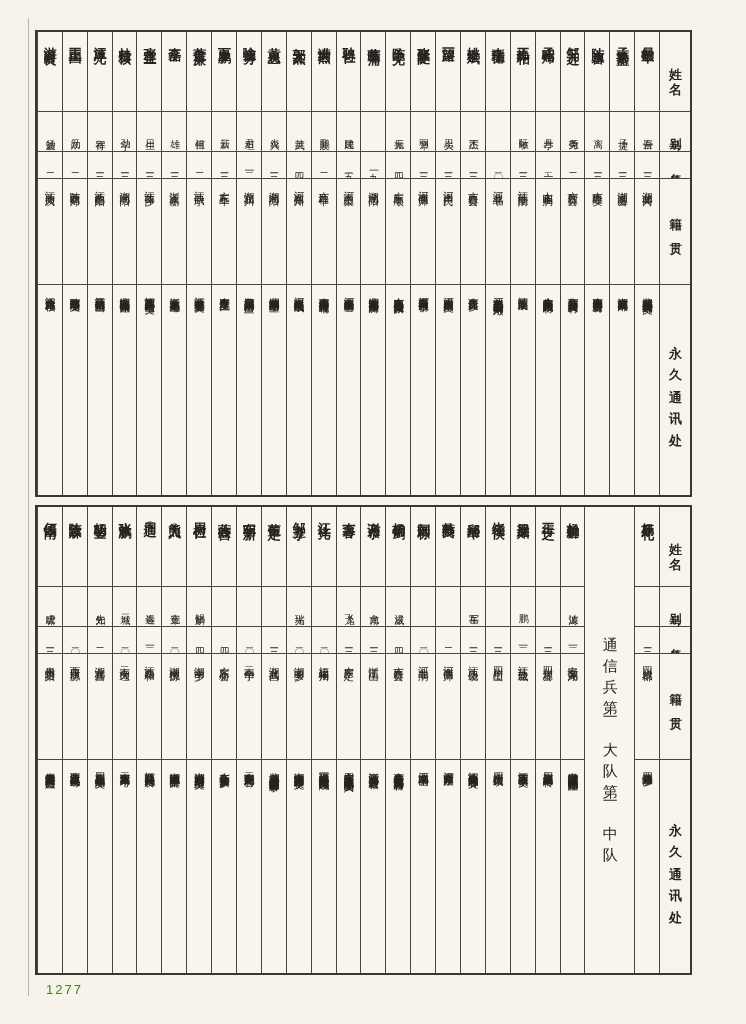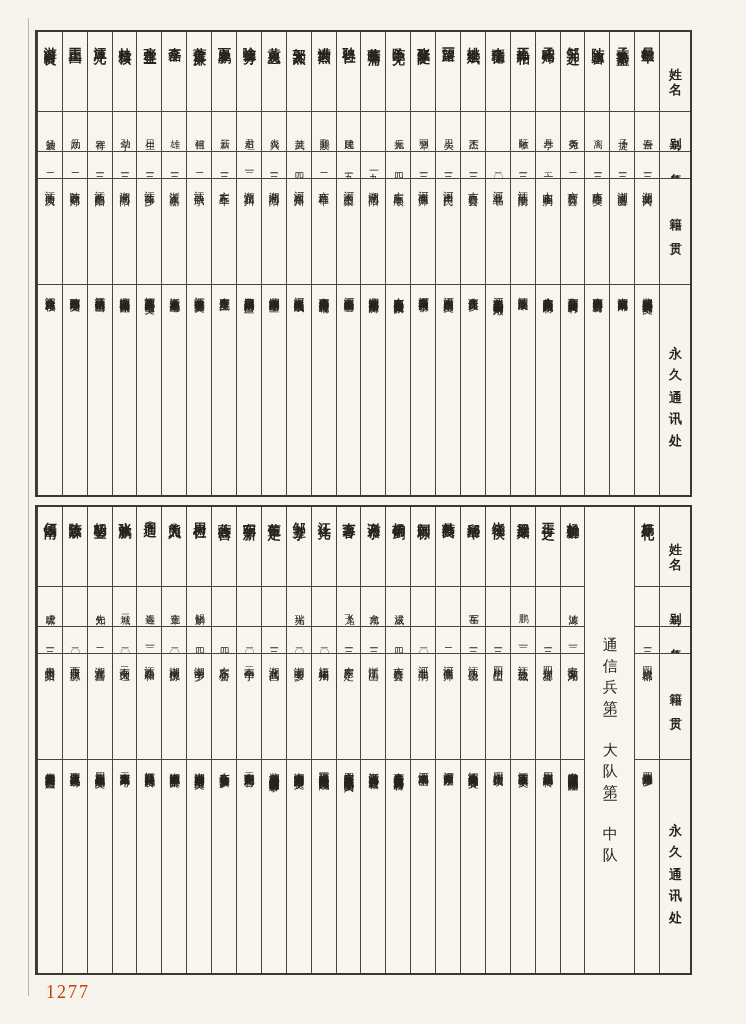--- a/index.html
+++ b/index.html
@@ -58,22 +58,22 @@
   .h-alias  { font-size: 12px;   font-weight: 700; letter-spacing: 4px; }
   .h-age    { font-size: 11px;   font-weight: 700; letter-spacing: 1px; }
   .h-native { font-size: 12.5px; font-weight: 700; letter-spacing: 24px; }
   .h-addr   { font-size: 13px;   font-weight: 700; letter-spacing: 22px; }
 
   .unit-cell { flex: 1; display: flex; align-items: center; justify-content: center; }
   .unit-text { font-size: 15px; letter-spacing: 21px; line-height: 1; }
 
   .page-number {
     position: absolute; left: 46px; top: 982px;
-    font-size: 18px; letter-spacing: 2px; color: #c2410c;
-    font-family: Liberation Serif, serif;
+    font-size: 13px; letter-spacing: 2px; color: #4d7c0f;
+    font-family: Liberation Sans, sans-serif;
   }
 </style>
 </head>
 <body>
 
 <div class="page">
   <div class="scan-edge"></div>
   <div class="roster" id="table-top">
       <div class="col header-col">
         <div class="cell c-name hc">

